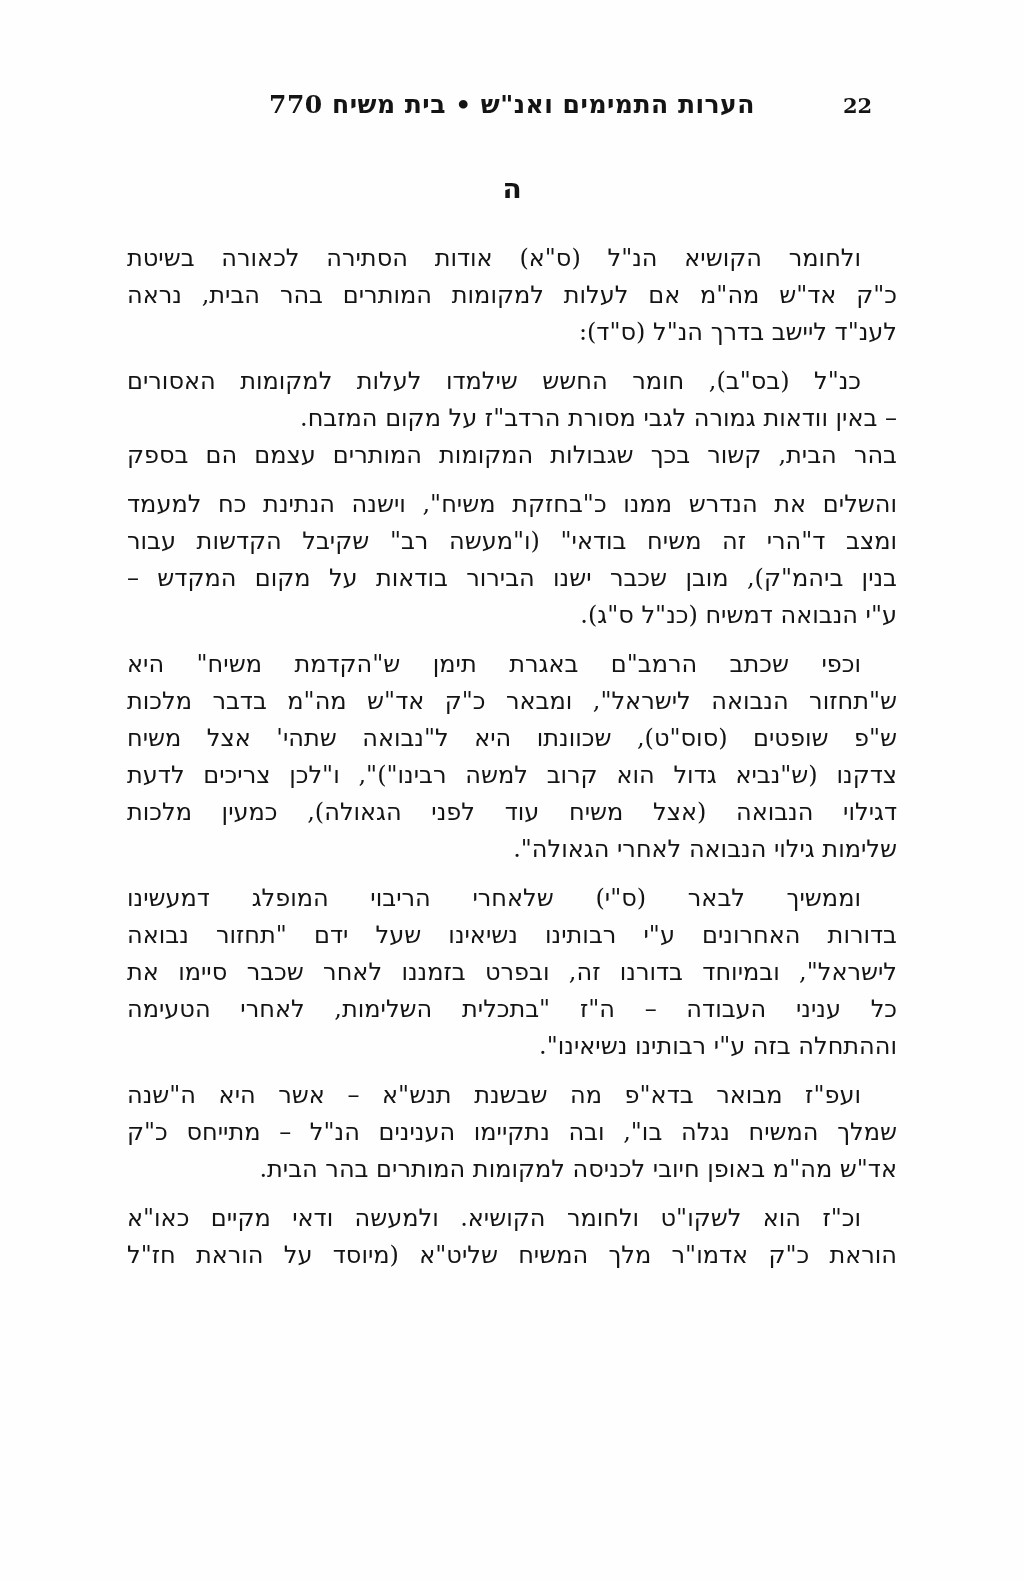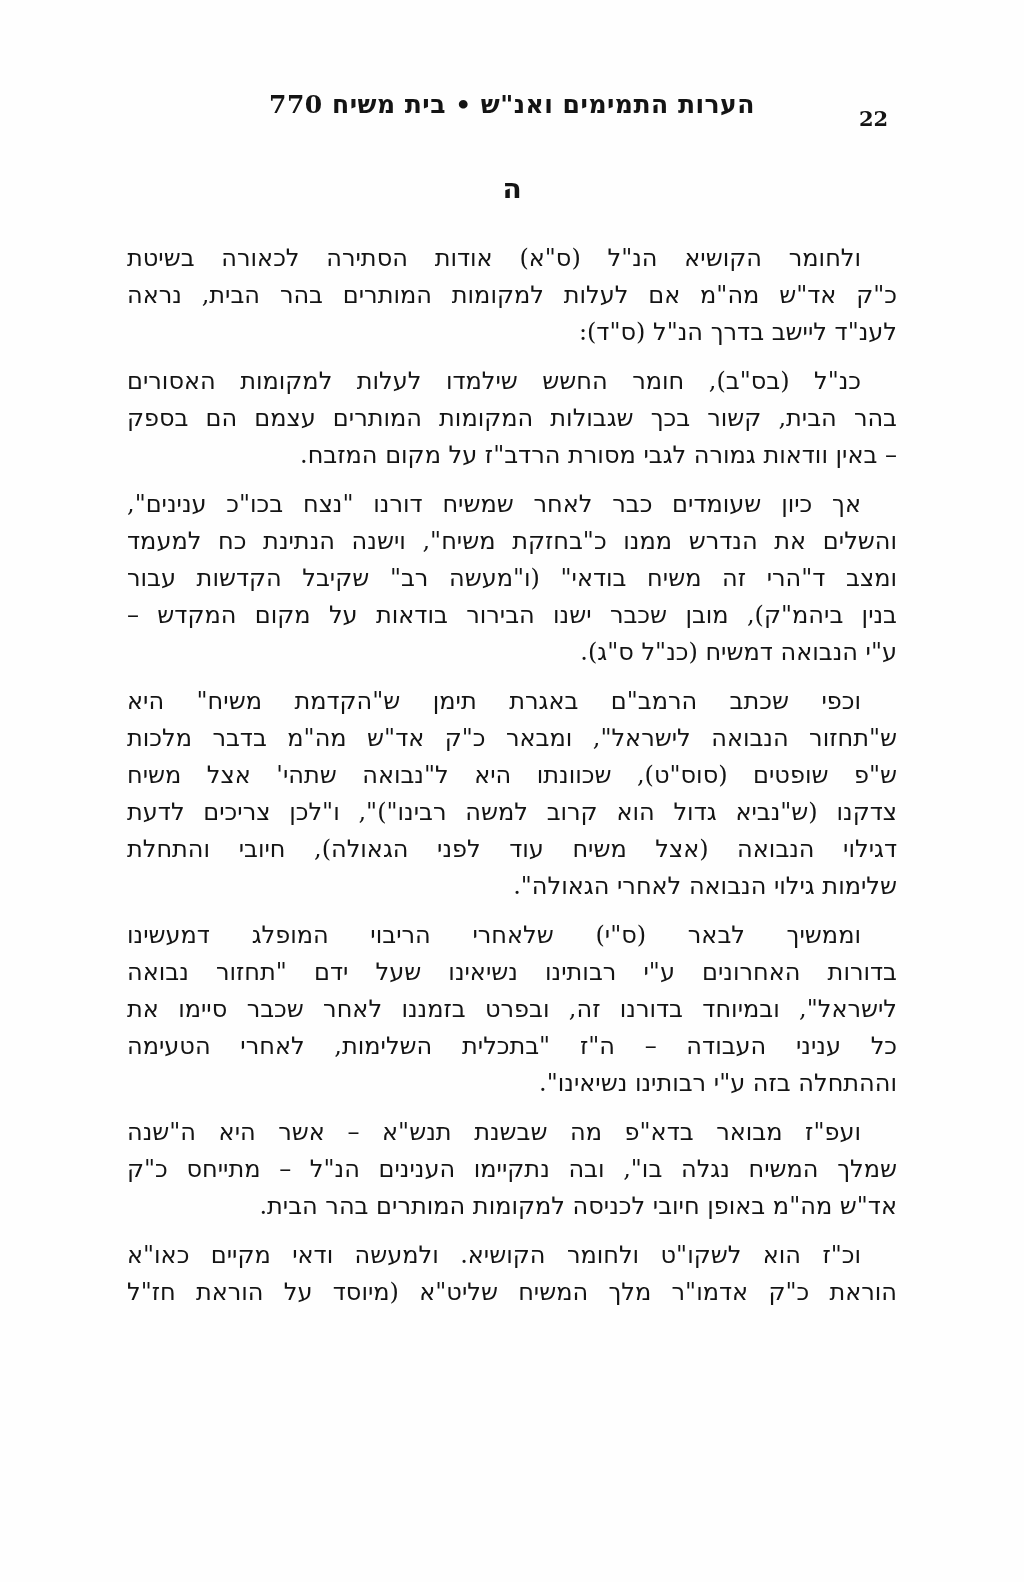--- a/index.html
+++ b/index.html
@@ -17,24 +17,23 @@
     position:absolute;top:90px;left:0;right:0;height:36px;
   }
   .header-title{
     position:absolute;left:0;right:0;top:0;
     text-align:center;
     font-size:25px;font-weight:700;
     letter-spacing:0.5px;
     white-space:nowrap;
   }
   .page-number{
-    position:absolute;top:16px;left:843px;
+    position:absolute;top:3px;left:843px;
     font-size:21px;font-weight:700;
     direction:ltr;
-    margin-left:16px;
   }
   .section-letter{
     position:absolute;top:172px;left:0;right:0;
     text-align:center;
     font-size:28px;font-weight:700;
   }
   .body-text{
     position:absolute;top:240px;right:127px;width:770px;
   }
   .para{margin:0 0 12px 0;}
@@ -63,36 +62,35 @@
   <div class="section-letter">ה</div>
 
   <div class="body-text">
       <div class="para">
         <div class="line first">ולחומר הקושיא הנ"ל (ס"א) אודות הסתירה לכאורה בשיטת</div>
         <div class="line">כ"ק אד"ש מה"מ אם לעלות למקומות המותרים בהר הבית, נראה</div>
         <div class="line end-right">לענ"ד ליישב בדרך הנ"ל (ס"ד):</div>
       </div>
       <div class="para">
         <div class="line first">כנ"ל (בס"ב), חומר החשש שילמדו לעלות למקומות האסורים</div>
+        <div class="line end-right">– באין וודאות גמורה לגבי מסורת הרדב"ז על מקום המזבח.</div>
         <div class="line">בהר הבית, קשור בכך שגבולות המקומות המותרים עצמם הם בספק</div>
-        <div class="line end-right">– באין וודאות גמורה לגבי מסורת הרדב"ז על מקום המזבח.</div>
       </div>
       <div class="para">
-        <div class="line first">אך כיון שעומדים כבר לאחר שמשיח דורנו "נצח בכו"כ ענינים",</div>
         <div class="line">והשלים את הנדרש ממנו כ"בחזקת משיח", וישנה הנתינת כח למעמד</div>
         <div class="line">ומצב ד"הרי זה משיח בודאי" (ו"מעשה רב" שקיבל הקדשות עבור</div>
         <div class="line">בנין ביהמ"ק), מובן שכבר ישנו הבירור בודאות על מקום המקדש –</div>
         <div class="line end-right">ע"י הנבואה דמשיח (כנ"ל ס"ג).</div>
       </div>
       <div class="para">
         <div class="line first">וכפי שכתב הרמב"ם באגרת תימן ש"הקדמת משיח" היא</div>
         <div class="line">ש"תחזור הנבואה לישראל", ומבאר כ"ק אד"ש מה"מ בדבר מלכות</div>
         <div class="line">ש"פ שופטים (סוס"ט), שכוונתו היא ל"נבואה שתהי' אצל משיח</div>
         <div class="line">צדקנו (ש"נביא גדול הוא קרוב למשה רבינו")", ו"לכן צריכים לדעת</div>
-        <div class="line">דגילוי הנבואה (אצל משיח עוד לפני הגאולה), חיובי והתחלת</div>
+        <div class="line">דגילוי הנבואה (אצל משיח עוד לפני הגאולה), כמעין מלכות</div>
         <div class="line end-right">שלימות גילוי הנבואה לאחרי הגאולה".</div>
       </div>
       <div class="para">
         <div class="line first">וממשיך לבאר (ס"י) שלאחרי הריבוי המופלג דמעשינו</div>
         <div class="line">בדורות האחרונים ע"י רבותינו נשיאינו שעל ידם "תחזור נבואה</div>
         <div class="line">לישראל", ובמיוחד בדורנו זה, ובפרט בזמננו לאחר שכבר סיימו את</div>
         <div class="line">כל עניני העבודה – ה"ז "בתכלית השלימות, לאחרי הטעימה</div>
         <div class="line end-right">וההתחלה בזה ע"י רבותינו נשיאינו".</div>
       </div>
       <div class="para">

